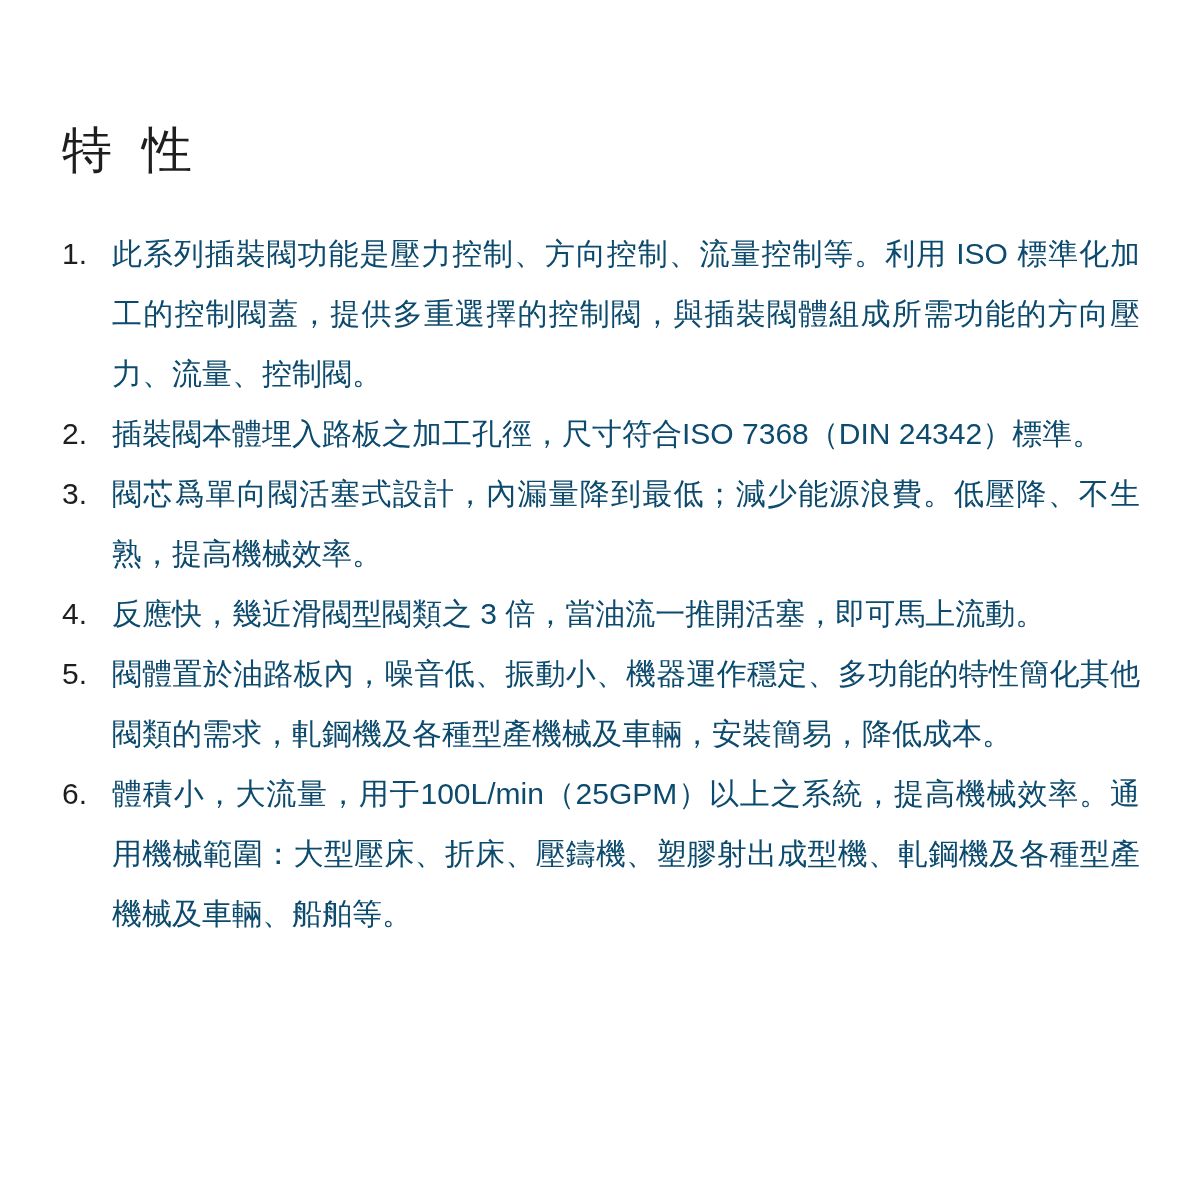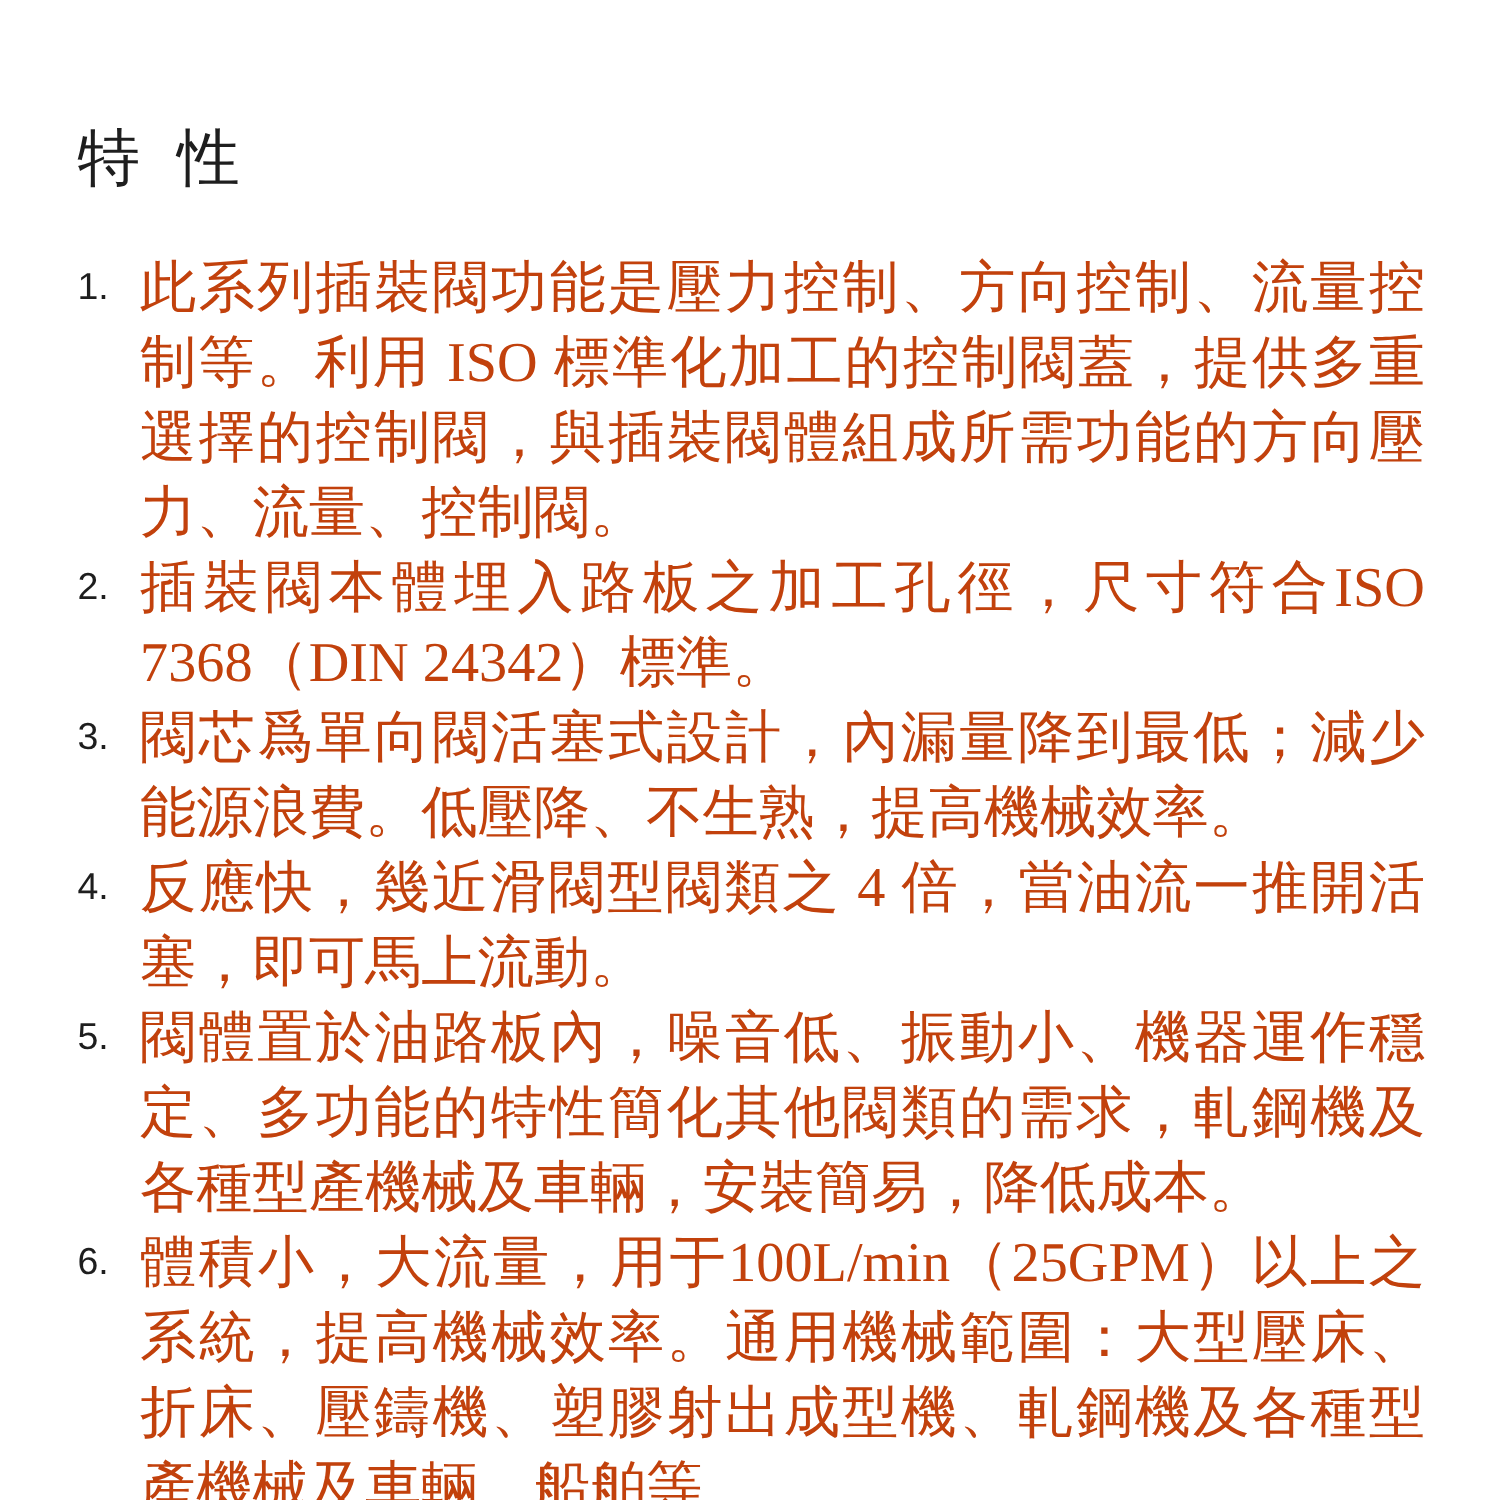--- a/index.html
+++ b/index.html
@@ -11,21 +11,21 @@
     width: 1200px;
     height: 1200px;
     overflow: hidden;
     font-family: "Liberation Sans", sans-serif;
     color: #1e1e1e;
   }
   .page {
     box-sizing: border-box;
     width: 1200px;
     height: 1190px;
-    padding: 96px 60px 0 62px;
+    padding: 120px 60px 0 62px;
     background: #ffffff;
   }
   .page-title {
     margin: 0 0 44px 0;
     font-size: 50px;
     font-weight: 500;
     letter-spacing: 8px;
     color: #1e1e1e;
     line-height: 1.2;
   }
@@ -40,26 +40,25 @@
   }
   .feature .num {
     flex: 0 0 50px;
     width: 50px;
     font-size: 30px;
     line-height: 60px;
     color: #1e1e1e;
   }
   .feature .txt {
     flex: 1;
-    font-size: 45px;
+    font-size: 30px;
     line-height: 60px;
     text-align: justify;
     text-justify: inter-ideograph;
-    color: #c2410c;
-    font-family: Liberation Serif, serif;
+    color: #0c4a6e;
   }
 </style>
 </head>
 <body>
 
 <div class="page">
   <h1 class="page-title">特 性</h1>
 
   <ol class="features">
     <li class="feature">
@@ -69,21 +68,21 @@
     <li class="feature">
       <span class="num">2.</span>
       <span class="txt">插裝閥本體埋入路板之加工孔徑，尺寸符合ISO 7368（DIN 24342）標準。</span>
     </li>
     <li class="feature">
       <span class="num">3.</span>
       <span class="txt">閥芯爲單向閥活塞式設計，內漏量降到最低；減少能源浪費。低壓降、不生熟，提高機械效率。</span>
     </li>
     <li class="feature">
       <span class="num">4.</span>
-      <span class="txt">反應快，幾近滑閥型閥類之 4 倍，當油流一推開活塞，即可馬上流動。</span>
+      <span class="txt">反應快，幾近滑閥型閥類之 3 倍，當油流一推開活塞，即可馬上流動。</span>
     </li>
     <li class="feature">
       <span class="num">5.</span>
       <span class="txt">閥體置於油路板內，噪音低、振動小、機器運作穩定、多功能的特性簡化其他閥類的需求，軋鋼機及各種型產機械及車輛，安裝簡易，降低成本。</span>
     </li>
     <li class="feature">
       <span class="num">6.</span>
       <span class="txt">體積小，大流量，用于100L/min（25GPM）以上之系統，提高機械效率。通用機械範圍：大型壓床、折床、壓鑄機、塑膠射出成型機、軋鋼機及各種型產機械及車輛、船舶等。</span>
     </li>
   </ol>

